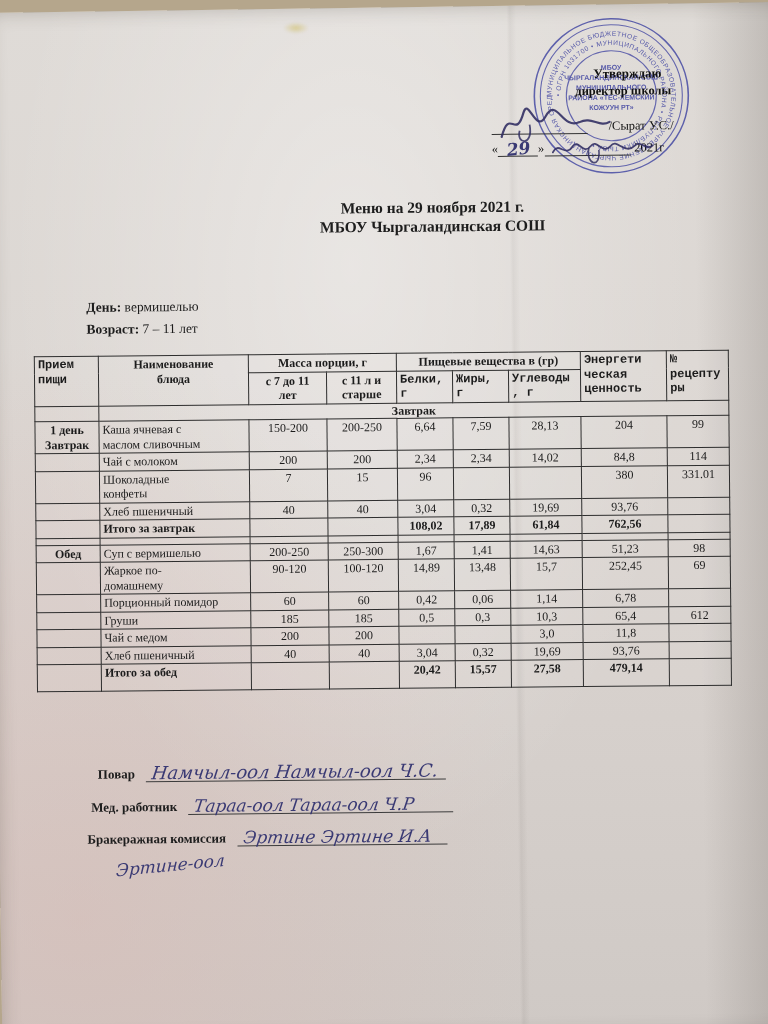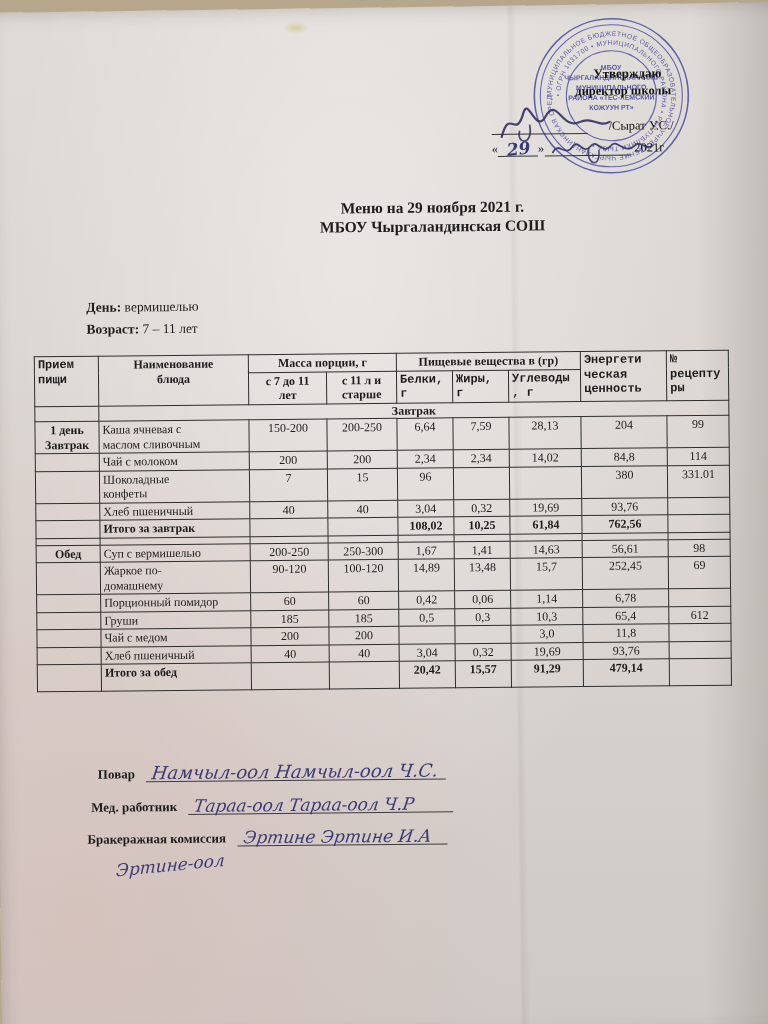--- a/index.html
+++ b/index.html
@@ -233,21 +233,21 @@
             <td class="num">19,69</td>
             <td class="num">93,76</td>
             <td class="num"></td>
           </tr>
           <tr class="total-row">
             <td class="c1"></td>
             <td class="name">Итого за завтрак</td>
             <td class="num"></td>
             <td class="num"></td>
             <td class="num">108,02</td>
-            <td class="num">10,25</td>
+            <td class="num">17,89</td>
             <td class="num">61,84</td>
             <td class="num">762,56</td>
             <td class="num"></td>
           </tr>
           <tr class="spacer">
             <td class="c1"></td>
             <td class="name"></td>
             <td class="num"></td>
             <td class="num"></td>
             <td class="num"></td>
@@ -257,21 +257,21 @@
             <td class="num"></td>
           </tr>
           <tr>
             <td class="c1">Обед</td>
             <td class="name">Суп с вермишелью</td>
             <td class="num">200-250</td>
             <td class="num">250-300</td>
             <td class="num">1,67</td>
             <td class="num">1,41</td>
             <td class="num">14,63</td>
-            <td class="num">56,61</td>
+            <td class="num">51,23</td>
             <td class="num">98</td>
           </tr>
           <tr>
             <td class="c1"></td>
             <td class="name">Жаркое по-
 домашнему</td>
             <td class="num">90-120</td>
             <td class="num">100-120</td>
             <td class="num">14,89</td>
             <td class="num">13,48</td>
@@ -323,21 +323,21 @@
             <td class="num">93,76</td>
             <td class="num"></td>
           </tr>
           <tr class="total-row tall">
             <td class="c1"></td>
             <td class="name">Итого за обед</td>
             <td class="num"></td>
             <td class="num"></td>
             <td class="num">20,42</td>
             <td class="num">15,57</td>
-            <td class="num">91,29</td>
+            <td class="num">27,58</td>
             <td class="num">479,14</td>
             <td class="num"></td>
           </tr>
         </tbody>
     </table>
 
     <div class="sig-row" style="left:95px;top:764px">
       <span>Повар</span>
       <span class="sig-line" style="width:300px">
         <span class="hand" style="font-size:18px">Намчыл-оол  Намчыл-оол  Ч.С.</span>

